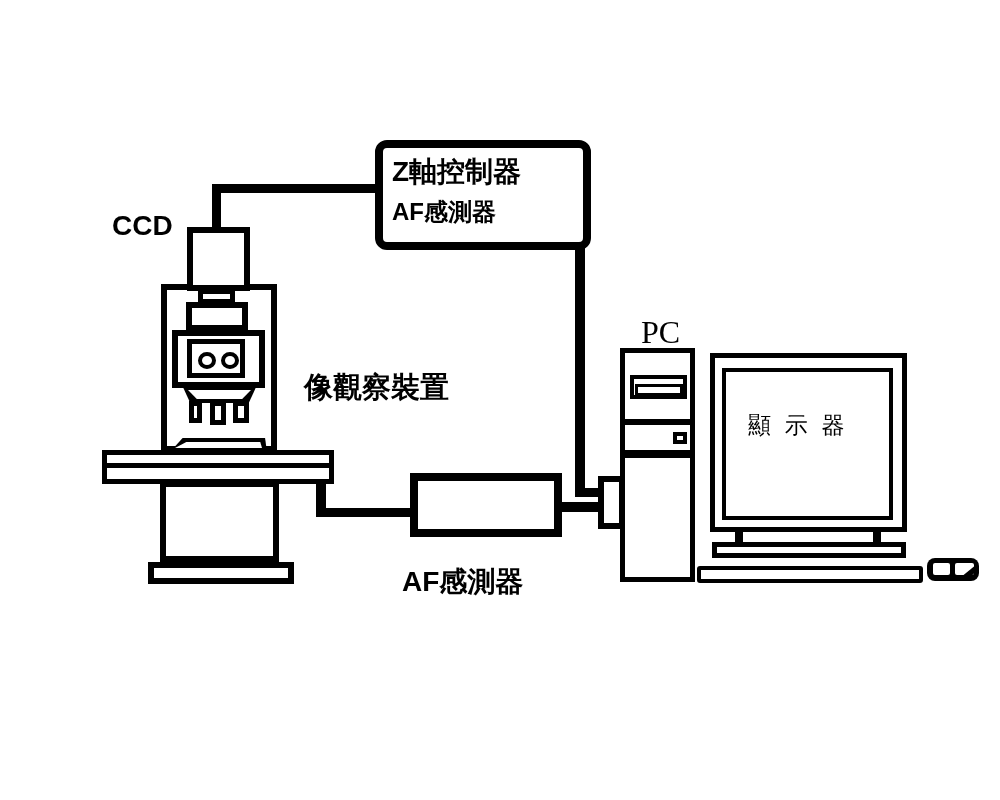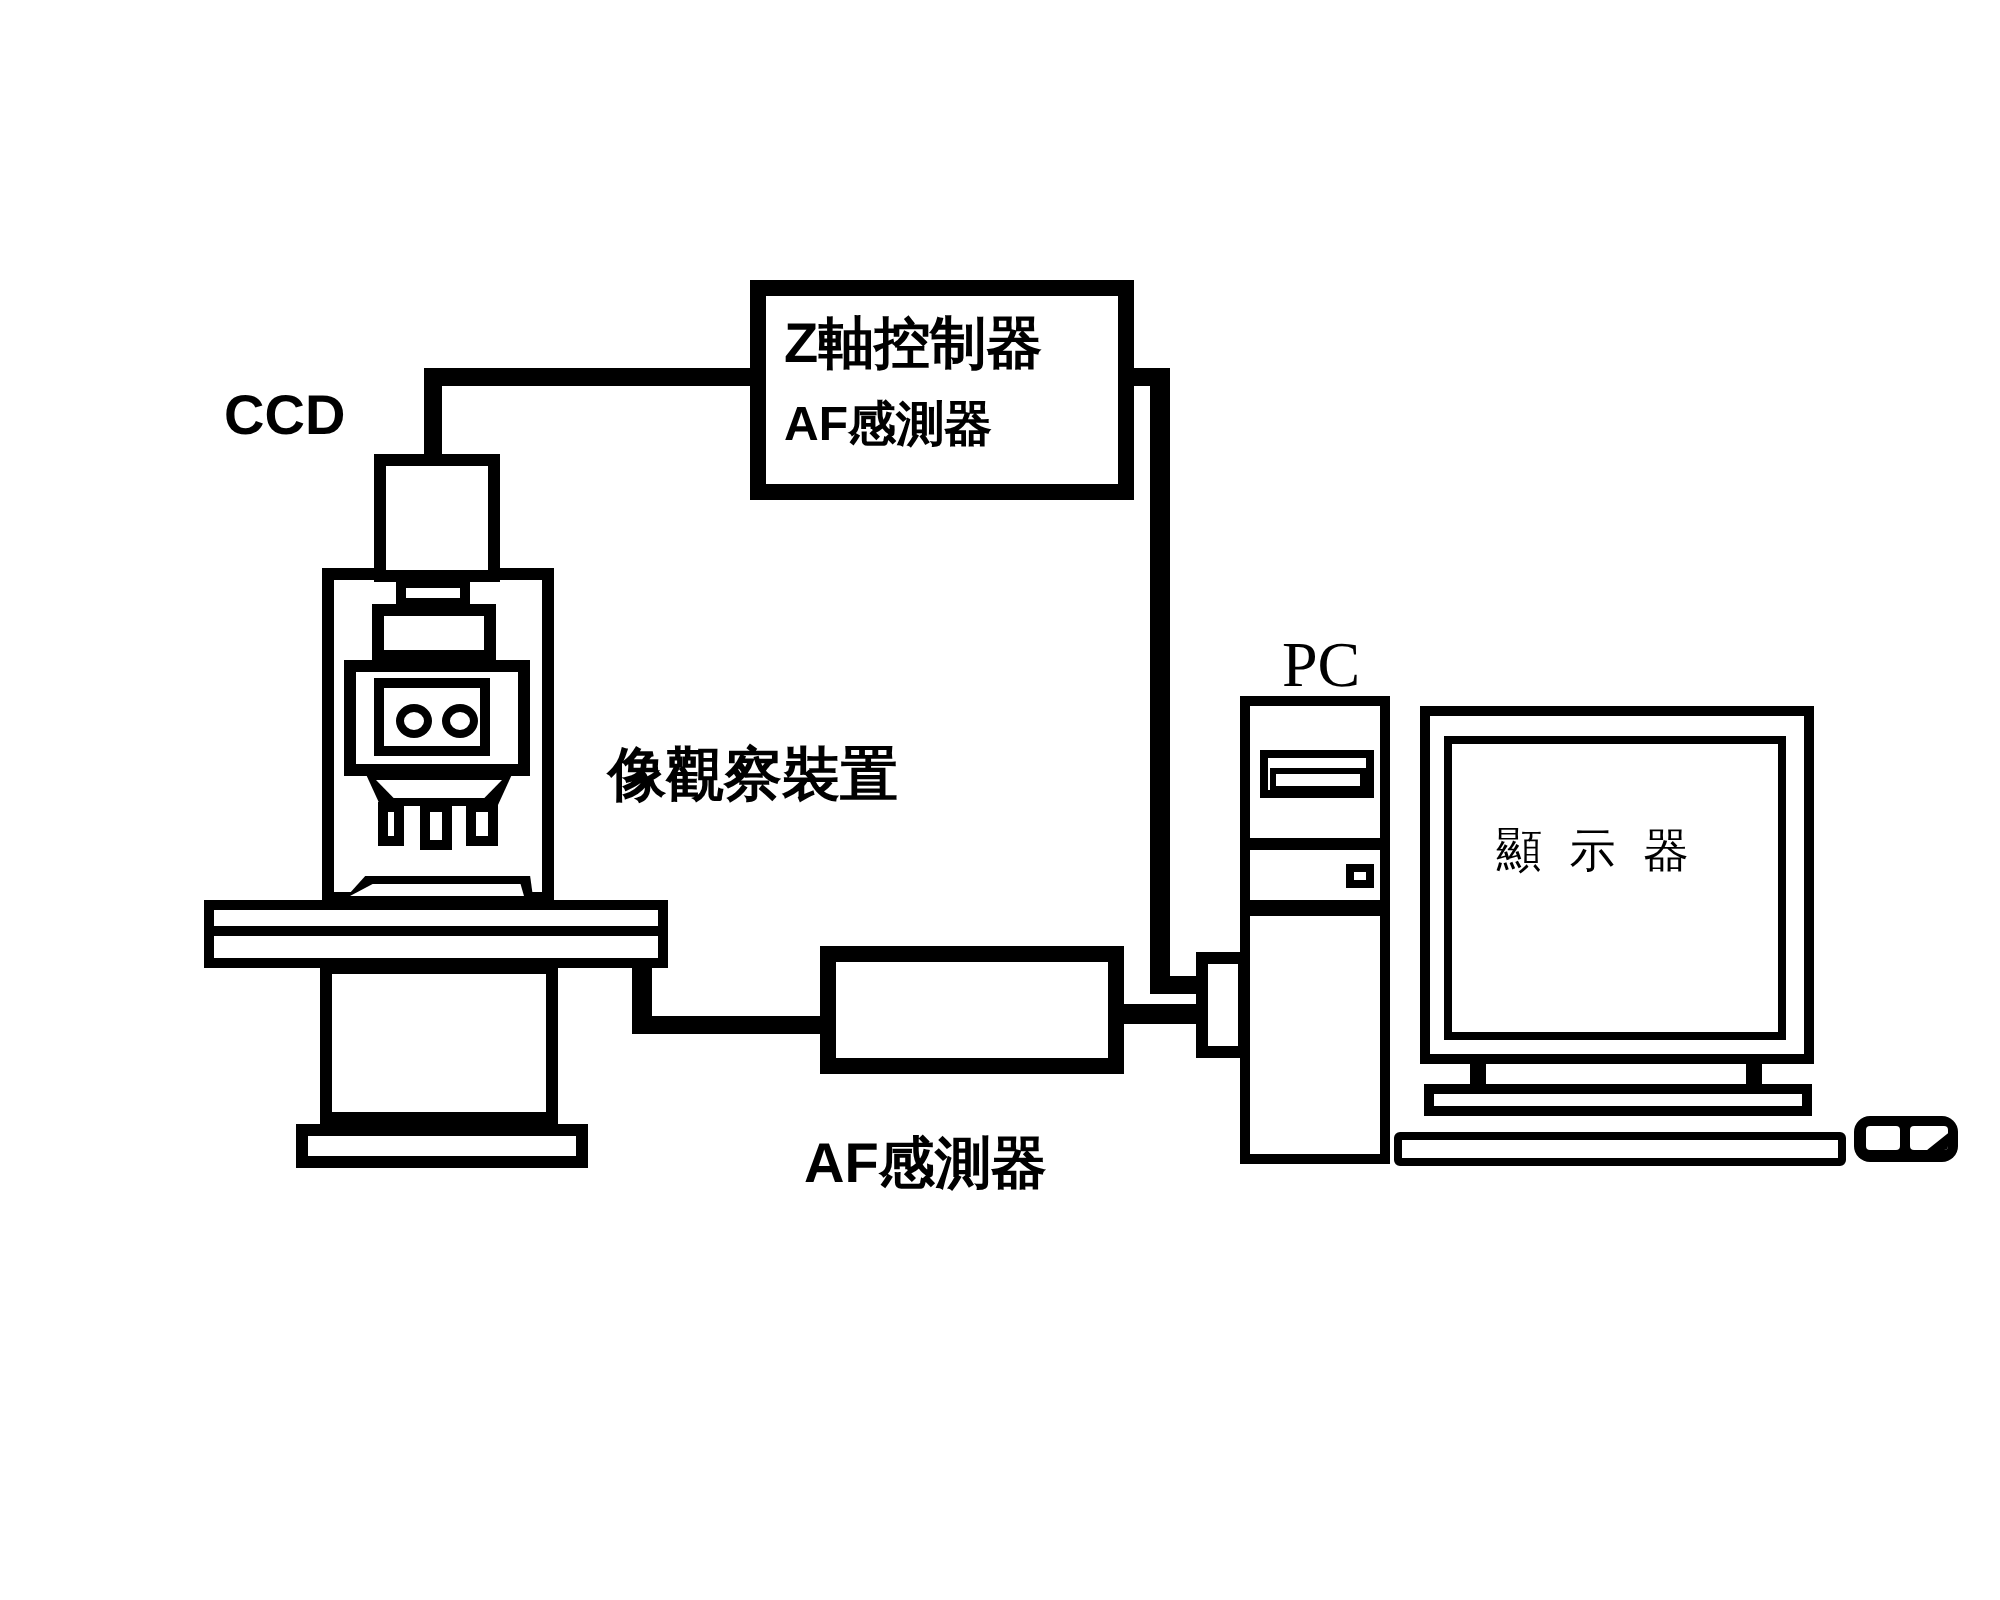--- a/index.html
+++ b/index.html
@@ -51,21 +51,21 @@
 
   <div class="solid" style="left:170px;top:438px;width:97px;height:14px;clip-path:polygon(13% 0%,98% 0%,100% 100%,0% 100%);">
     <div class="abs" style="left:5px;top:4px;right:5px;bottom:4px;background:#fff;clip-path:polygon(13% 0%,98% 0%,100% 100%,0% 100%);"></div>
   </div>
 
   <div class="box" style="left:160px;top:481px;width:119px;height:81px;border-width:6px;"></div>
   <div class="box" style="left:102px;top:450px;width:232px;height:34px;border-width:5px;"></div>
   <div class="solid" style="left:104px;top:463px;width:228px;height:5px;"></div>
   <div class="box" style="left:148px;top:562px;width:146px;height:22px;border-width:6px;"></div>
 
-  <div class="box" style="left:375px;top:140px;width:192px;height:110px;border-width:8px;">
+  <div class="box" style="left:375px;top:140px;width:216px;height:110px;border-width:8px;border-radius:12px;">
     <div class="lbl sans-lbl" style="left:9px;top:5px;font-size:28px;">Z軸控制器</div>
     <div class="lbl sans-lbl" style="left:9px;top:48px;font-size:24px;">AF感測器</div>
   </div>
 
   <div class="box" style="left:410px;top:473px;width:152px;height:64px;border-width:8px;"></div>
 
   <div class="box" style="left:598px;top:476px;width:27px;height:53px;border-width:6px;"></div>
   <div class="box" style="left:620px;top:348px;width:75px;height:234px;border-width:5px;"></div>
   <div class="box" style="left:630px;top:375px;width:57px;height:24px;border-width:4px;"></div>
   <div class="box" style="left:635px;top:384px;width:48px;height:12px;border-width:3px;"></div>
@@ -80,21 +80,21 @@
   <div class="solid" style="left:873px;top:530px;width:8px;height:14px;"></div>
   <div class="box" style="left:712px;top:542px;width:194px;height:16px;border-width:5px;"></div>
   <div class="box" style="left:697px;top:566px;width:226px;height:17px;border-width:4px;border-radius:3px;"></div>
   <div class="solid" style="left:927px;top:558px;width:52px;height:23px;border-radius:8px;">
     <div class="abs" style="left:6px;top:5px;width:17px;height:12px;background:#fff;border-radius:2px;"></div>
     <div class="abs" style="left:28px;top:5px;width:19px;height:12px;background:#fff;border-radius:2px;overflow:hidden;">
       <div class="abs" style="left:0;top:0;width:100%;height:100%;background:#000;clip-path:polygon(45% 100%,100% 30%,100% 100%);"></div>
     </div>
   </div>
 
-  <div class="lbl sans-lbl" style="left:112px;top:192px;font-size:28px;">CCD</div>
+  <div class="lbl sans-lbl" style="left:112px;top:210px;font-size:28px;">CCD</div>
 
   <div class="lbl sans-lbl" style="left:292px;top:368px;font-size:29px;margin-left:12px;">像觀察裝置</div>
 
   <div class="lbl sans-lbl" style="left:402px;top:563px;font-size:28px;">AF感測器</div>
 
 
   <div class="lbl serif-lbl" style="left:641px;top:314px;font-size:32px;">PC</div>
 
 </div>
 

